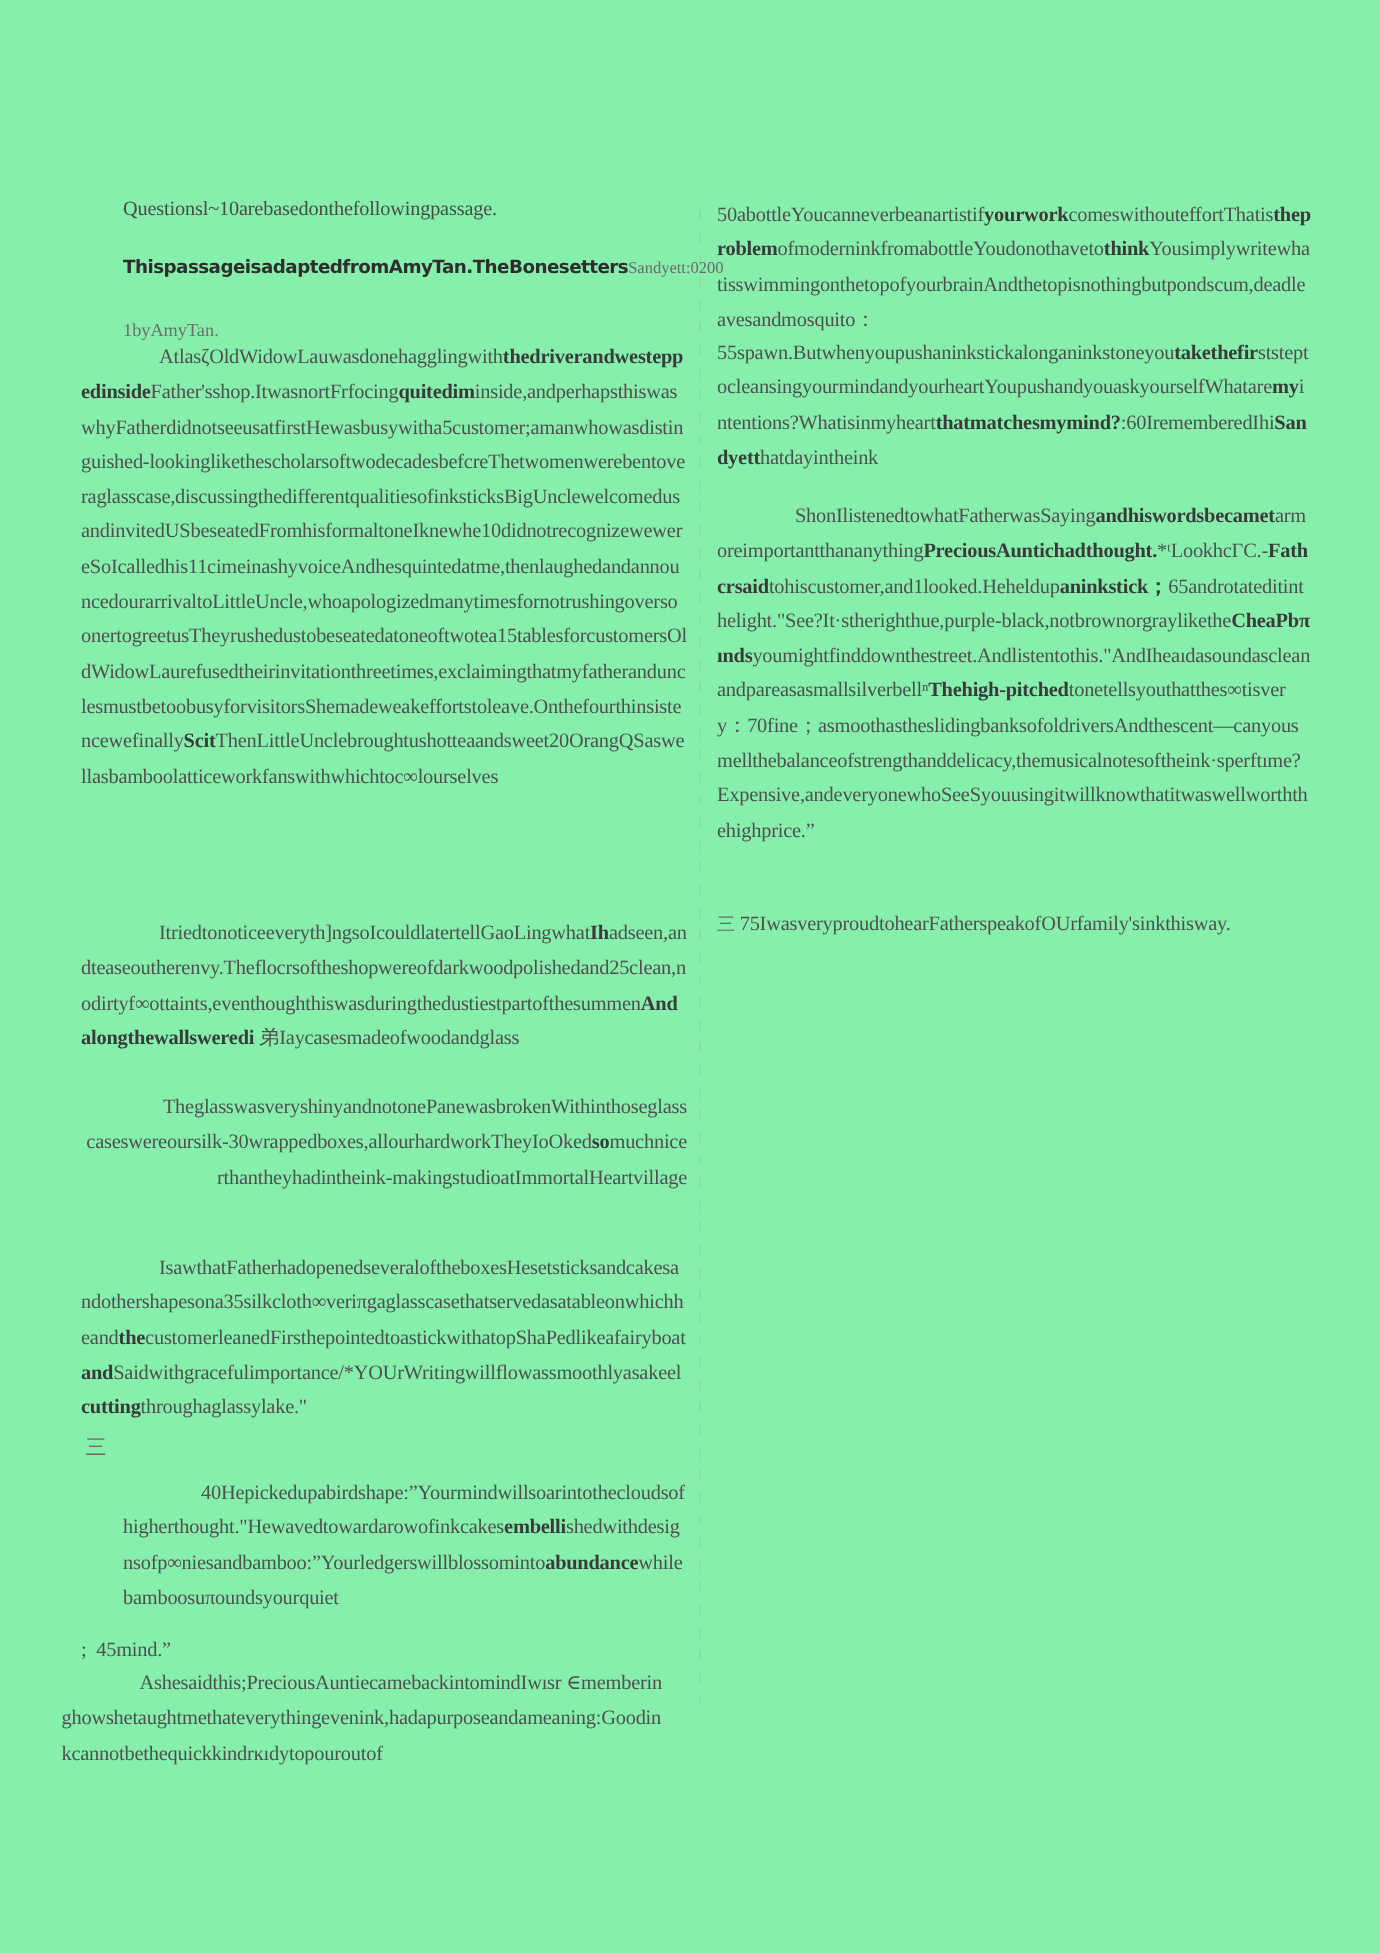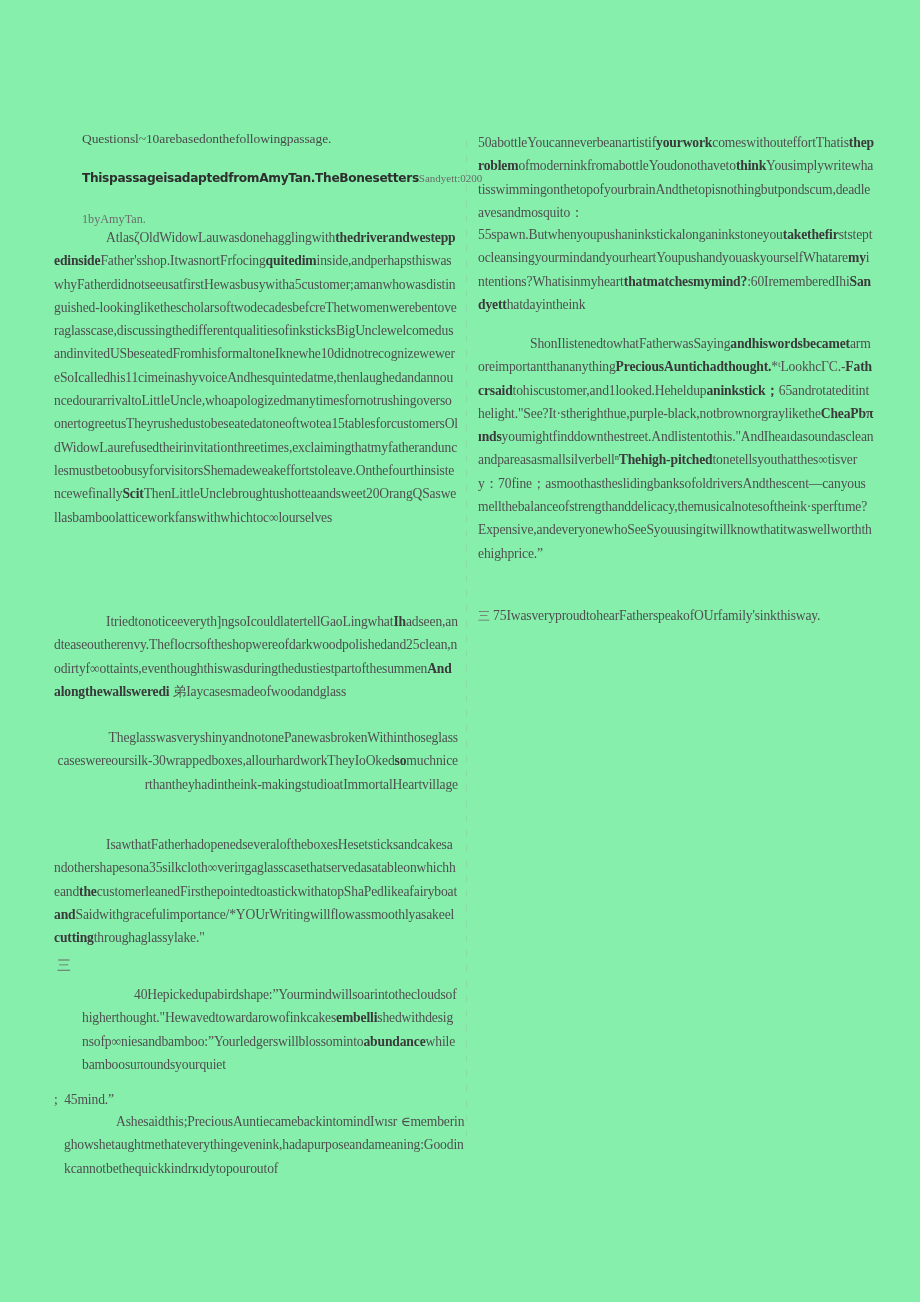--- a/index.html
+++ b/index.html
@@ -132,21 +132,21 @@
   <div class="para indent" id="lp4" style="left:54px; top:833px; width:404px;"><span>IsawthatFatherhadopenedseveraloftheboxesHesetsticksandcakesandothershapesona35silkcloth∞veriπgaglasscasethatservedasatableonwhichheand</span><span class="b">the</span><span>customerleanedFirsthepointedtoastickwithatopShaPedlikeafairyboat</span><span class="b">and</span><span>Saidwithgracefulimportance/*YOUrWritingwillflowassmoothlyasakeel</span><span class="b">cutting</span><span>throughaglassylake."</span></div>
 
   <div class="cjk-mark" style="left:57px; top:958px;">三</div>
 
   <div class="para indent" id="lp5" style="left:54px; top:983px; width:404px; padding-left:28px;"><span>40Hepickedupabirdshape:”Yourmindwillsoarintothecloud</span><span>s</span><span>ofhigherthought."Hewavedtowardarowofinkcakes</span><span class="b">embelli</span><span>shedwithdesignsofp∞niesandbamboo:”Yourledgerswillblossominto</span><span class="b">abundance</span><span>whilebamboosuπoundsyourquiet</span></div>
 
   <div class="para" style="left:54px; top:1088px; width:404px;">
     <span>;</span>&nbsp;&nbsp;<span>45mind.”</span>
   </div>
 
-  <div class="para indent" id="lp6" style="left:64px; top:1110px; width:404px;"><span>Ashesaidthis;PreciousAuntiecamebackintomindIwısr</span><span> ∈</span><span>memberinghowshetaughtmethateverythingevenink,hadapurposeandameaning:Goodinkcannotbethequickkindrĸıdytopouroutof</span></div>
+  <div class="para indent" id="lp6" style="left:41px; top:1110px; width:404px;"><span>Ashesaidthis;PreciousAuntiecamebackintomindIwısr</span><span> ∈</span><span>memberinghowshetaughtmethateverythingevenink,hadapurposeandameaning:Goodinkcannotbethequickkindrĸıdytopouroutof</span></div>
 
   <div class="para" id="rp1" style="left:478px; top:131px; width:396px;"><span>50abottleYoucanneverbeanartistif</span><span class="b">yourwork</span><span>comeswithouteffortThatis</span><span class="b">theproblem</span><span>ofmoderninkfromabottleYoudonothaveto</span><span class="b">think</span><span>Yousimplywritewhatisswimmingonthetopofyourbrain</span><span>Andthetopisnothin</span><span>gbutpondscum,deadleaves</span><span>andmosquito：</span></div>
 
   <div class="para" id="rp2" style="left:478px; top:223px; width:396px;"><span>55spawn.Butwhenyoupushaninkstickalonganinkstoneyou</span><span class="b">takethefir</span><span>ststeptocleansingyourmindandyourheartYoupushandyouaskyourselfWhatare</span><span class="b">my</span><span>intentions?Whatisinmyheart</span><span class="b">thatmatchesmymind?</span><span>:60IrememberedIhi</span><span class="b">Sandyett</span><span>hatdayintheink</span></div>
 
   <div class="para indent" id="rp3" style="left:478px; top:332px; width:396px;"><span>ShonIlistenedtowhatFatherwasSaying</span><span class="b">andhiswordsbecamet</span><span>armoreimportantthananything</span><span class="b">PreciousAuntichadthought.</span><span>*ᵗLookhcΓC.-</span><span class="b">Fathcrsaid</span><span>tohiscustomer,and1looked.Heheldup</span><span class="b">aninkstick；</span><span>65androtateditinthelight."See?It·stherighthue,purple-black,notbrownorgraylikethe</span><span class="b">CheaPbπınds</span><span>youmightfinddownthestreet.Andlistentothis."And</span><span>Iheaıdasoundascleanandpareasasmallsilverbellⁿ</span><span class="b">Thehigh-pitched</span><span>tonetellsyouthatthes∞tisvery：70fine；asmoothastheslidingbanksofoldriversAndthescent—canyousmellthebalanceofstrengthanddelicacy,themusicalnotesoftheink·sperftıme?Expensive,andeveryonewhoSeeSyouusingitwillknowthatitwaswellworththehighprice.”</span></div>
 
   <div class="para" style="left:478px; top:604px; width:396px;">
     <span class="inline-cjk">三</span>&nbsp;<span>75IwasveryproudtohearFatherspeakofOUrfamily'sinkthisway.</span>
   </div>

